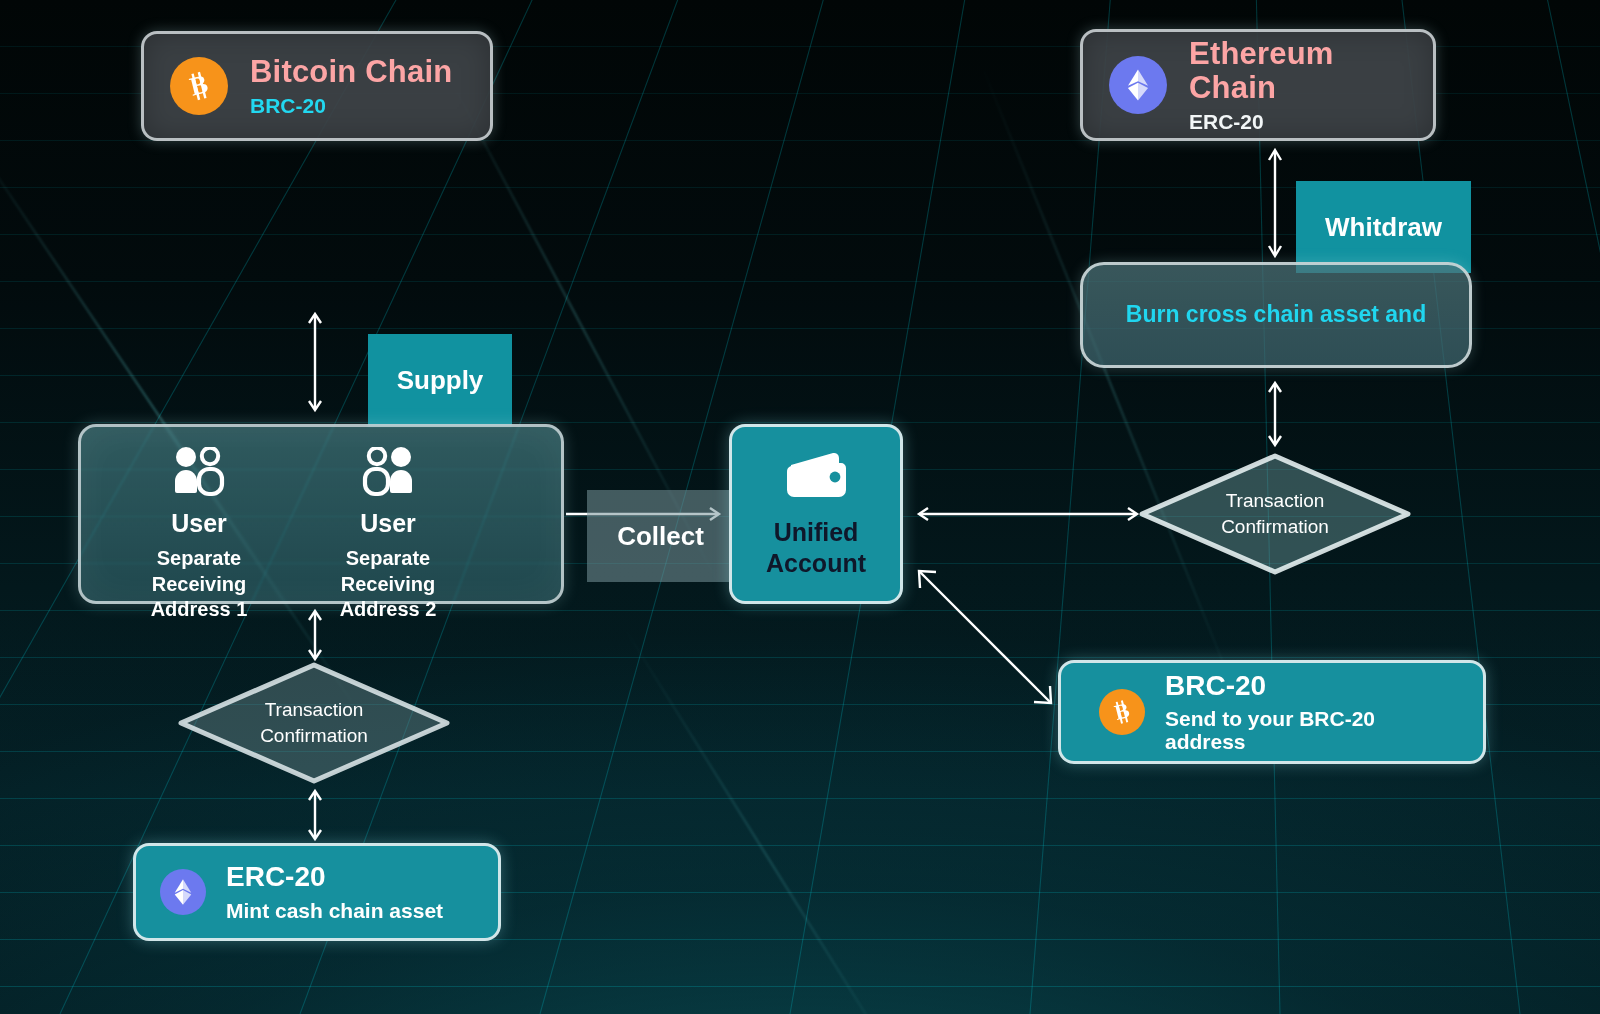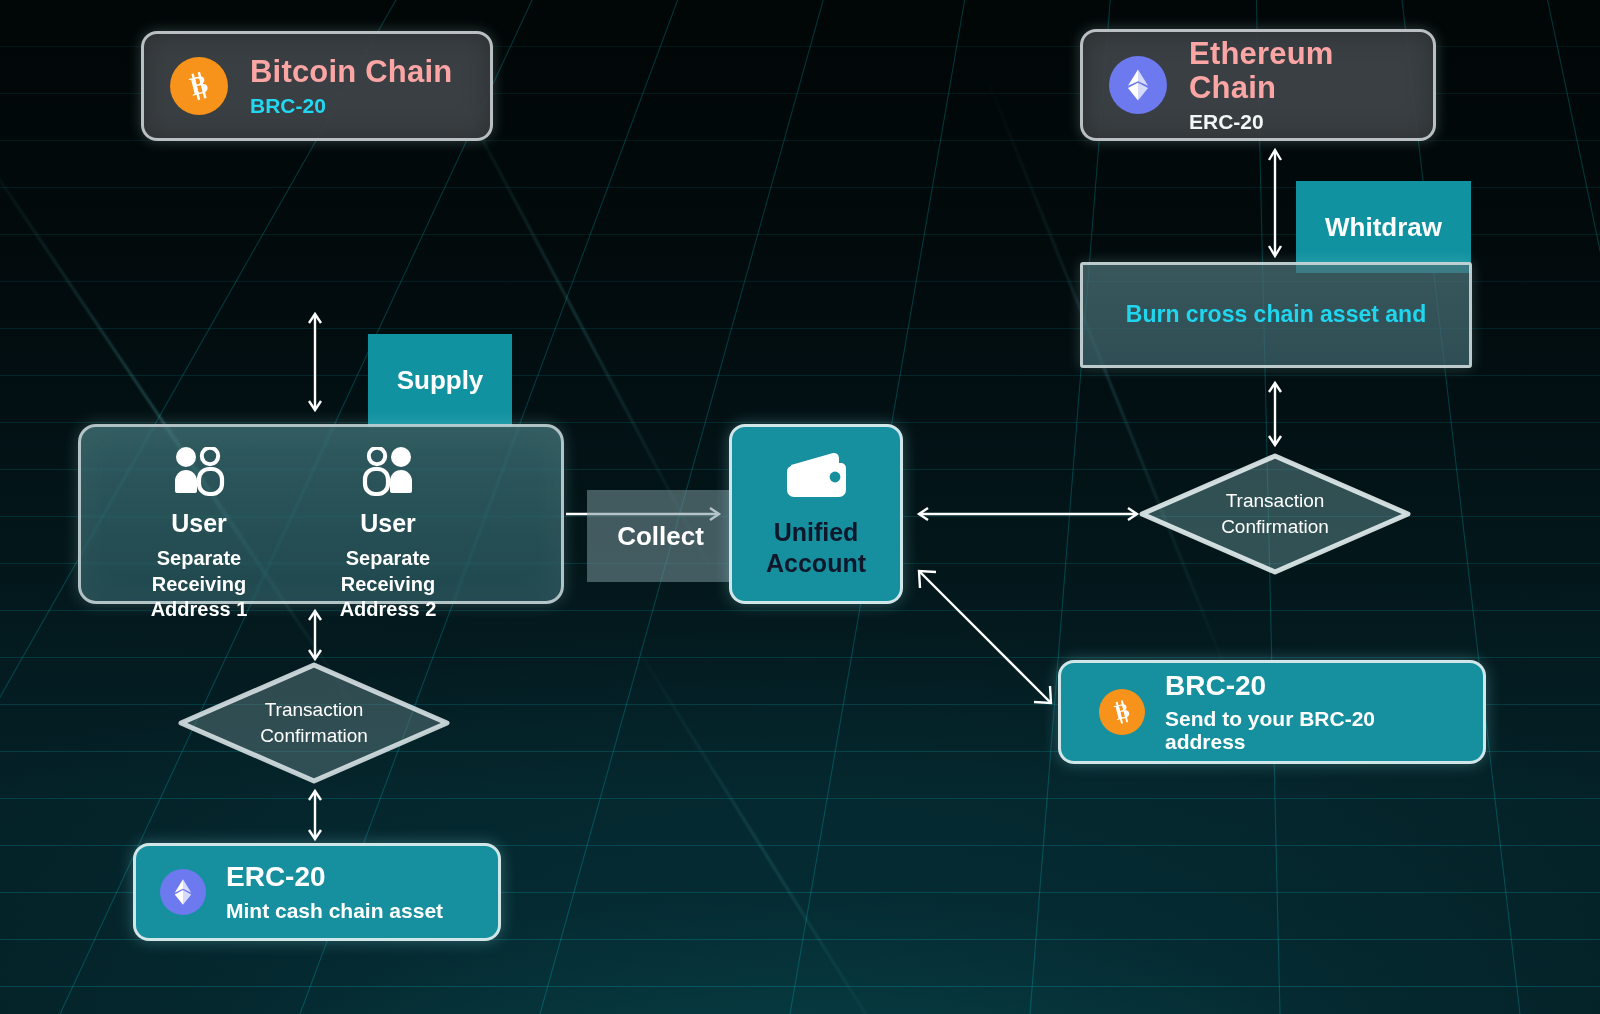--- a/index.html
+++ b/index.html
@@ -70,21 +70,21 @@
 
   .users-block{position:absolute;display:flex;flex-direction:column;align-items:center;}
   .users-caption{color:#fff;font-size:25px;margin-top:10px;}
 
   .user-cell{position:absolute;display:flex;flex-direction:column;text-align:center;}
   .user-name{color:#fff;font-size:25px;font-weight:700;margin-top:8px;}
   .user-desc{color:#fff;font-size:20px;font-weight:700;line-height:1.28;margin-top:8px;}
 
   .ua-label{color:#0f172a;font-size:25px;font-weight:600;line-height:1.25;text-align:center;}
 
-  .burn-card{border-radius:3px;
+  .burn-card{border-radius:24px;
       background:linear-gradient(180deg,rgba(78,116,122,.72),rgba(64,104,112,.72));
       border:3px solid rgba(214,224,226,.85);
       box-shadow:0 0 14px rgba(180,230,238,.22);
       display:flex;align-items:center;justify-content:center;text-align:right;}
   .burn-text{color:#20d6ef;font-size:23px;font-weight:700;line-height:1.45;}
 
   .token-title{color:#fff;font-size:28px;font-weight:700;line-height:1.1;}
   .token-sub{color:#fff;font-size:21px;font-weight:600;margin-top:6px;line-height:1.1;}
 </style>
 </head>

